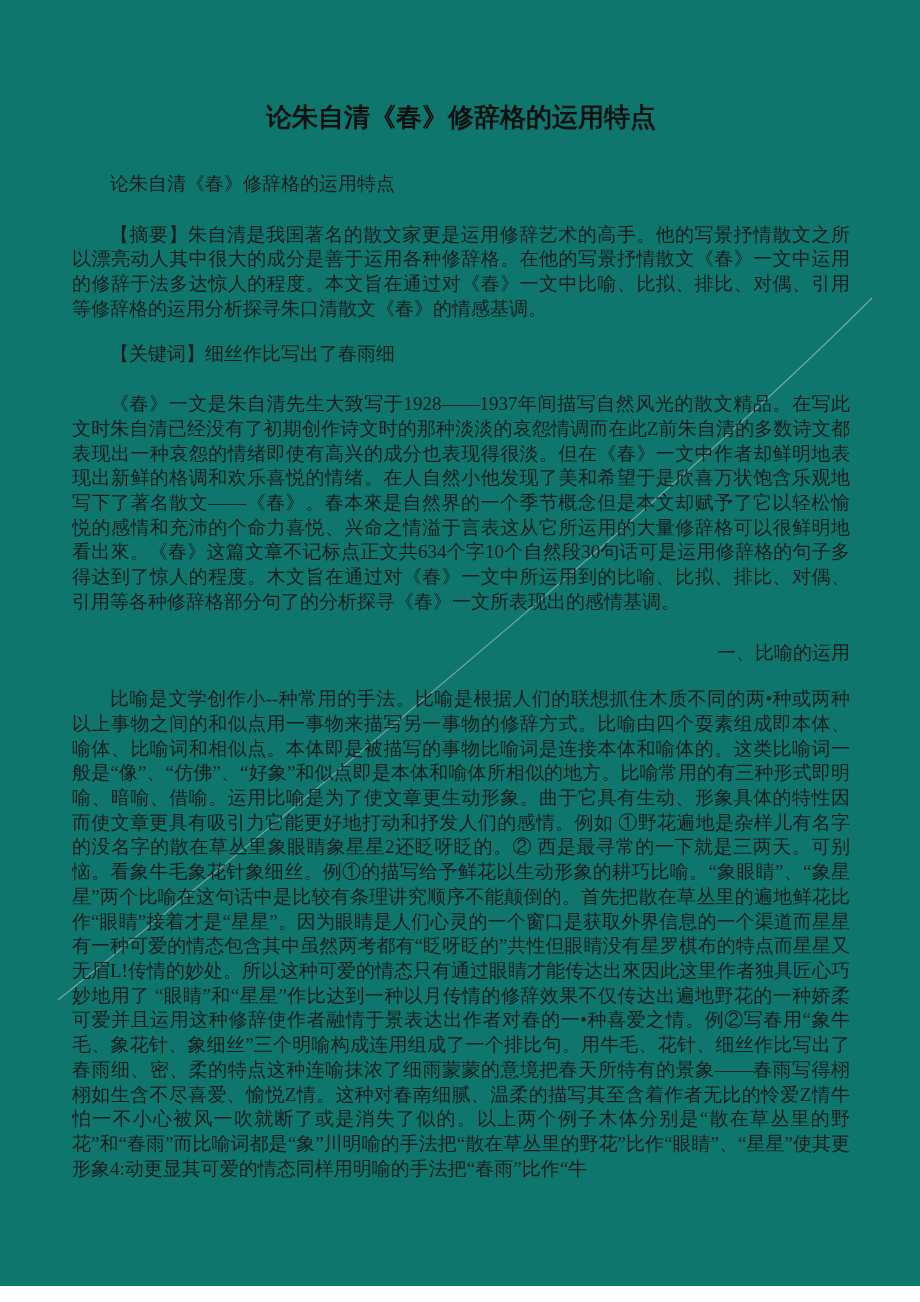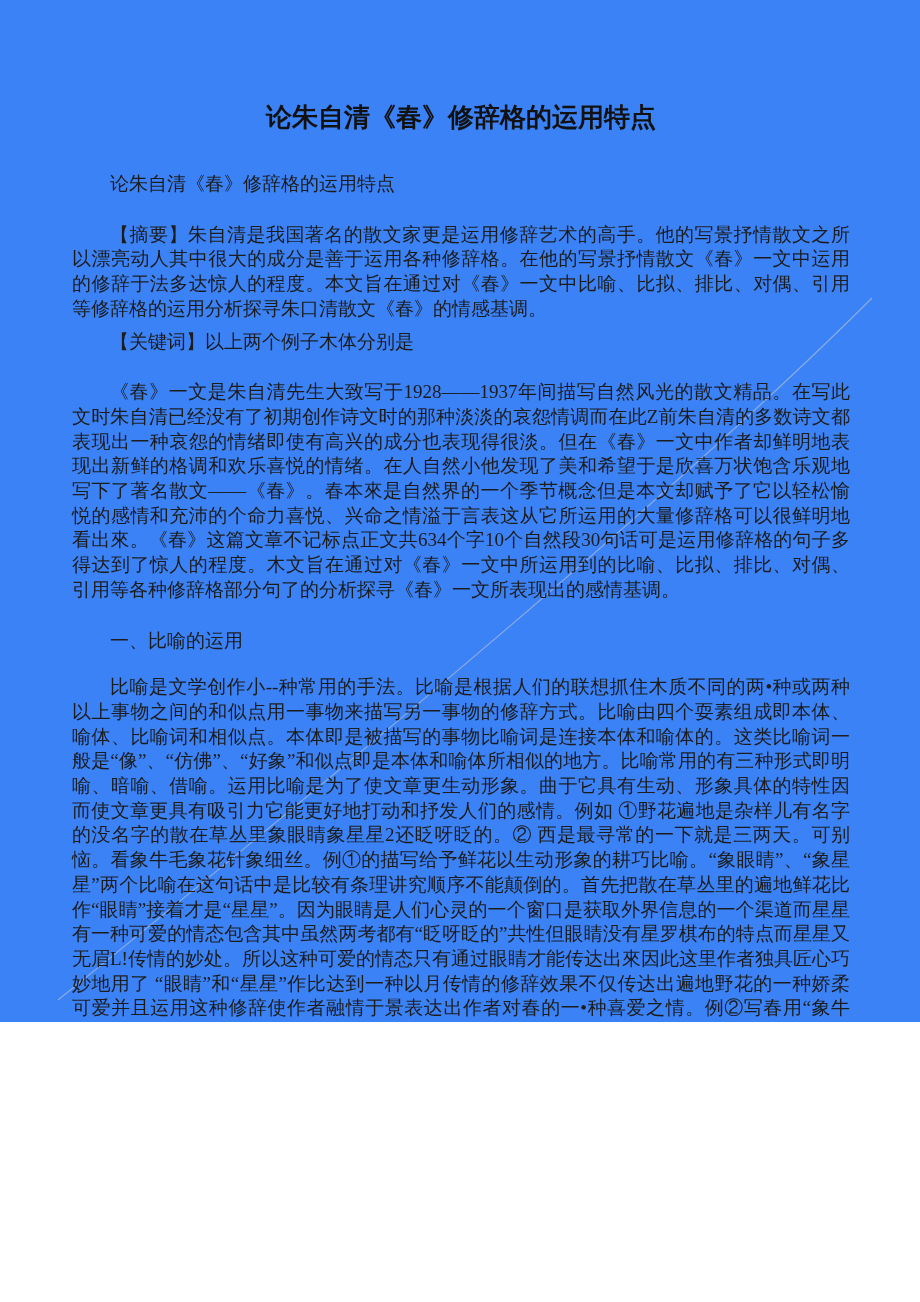--- a/index.html
+++ b/index.html
@@ -3,22 +3,22 @@
 <meta charset="utf-8">
 <style>
   html, body {
     margin: 0;
     padding: 0;
     background: #ffffff;
   }
   .page {
     position: relative;
     width: 920px;
-    height: 1022px;
-    background: #3b82f6;
+    height: 1286px;
+    background: #0f766e;
     overflow: hidden;
   }
   .crease-svg {
     position: absolute;
     left: 0;
     top: 0;
     width: 920px;
     height: 1302px;
     pointer-events: none;
   }
@@ -41,24 +41,24 @@
     margin: 0 0 26px 0;
     font-family: "Liberation Serif", "DejaVu Serif", serif;
     font-size: 19px;
     line-height: 24.7px;
     color: #1c1c1c;
     text-align: justify;
     text-indent: 2em;
     word-break: break-all;
   }
   .para.tight {
-    margin-bottom: 8px;
+    margin-bottom: 20px;
   }
   .para.heading {
-    text-align: left;
+    text-align: right;
     margin-bottom: 22px;
   }
   .para.last {
     margin-bottom: 7px;
   }
 </style>
 </head>
 <body>
 
 <div class="page">
@@ -68,21 +68,21 @@
   </svg>
 
   <div class="content">
 
     <h1 class="doc-title">论朱自清《春》修辞格的运用特点</h1>
 
     <p class="para">论朱自清《春》修辞格的运用特点</p>
 
     <p class="para tight">【摘要】朱自清是我国著名的散文家更是运用修辞艺术的高手。他的写景抒情散文之所以漂亮动人其中很大的成分是善于运用各种修辞格。在他的写景抒情散文《春》一文中运用的修辞于法多达惊人的程度。本文旨在通过对《春》一文中比喻、比拟、排比、对偶、引用等修辞格的运用分析探寻朱口清散文《春》的情感基调。</p>
 
-    <p class="para">【关键词】以上两个例子木体分别是</p>
+    <p class="para">【关键词】细丝作比写出了春雨细</p>
 
     <p class="para">《春》一文是朱自清先生大致写于1928——1937年间描写自然风光的散文精品。在写此文时朱自清已经没有了初期创作诗文时的那种淡淡的哀怨情调而在此Z前朱自清的多数诗文都表现出一种哀怨的情绪即使有高兴的成分也表现得很淡。但在《春》一文中作者却鲜明地表现出新鲜的格调和欢乐喜悦的情绪。在人自然小他发现了美和希望于是欣喜万状饱含乐观地写下了著名散文——《春》。春本來是自然界的一个季节概念但是本文却赋予了它以轻松愉悦的感情和充沛的个命力喜悦、兴命之情溢于言表这从它所运用的大量修辞格可以很鲜明地看出來。《春》这篇文章不记标点正文共634个字10个自然段30句话可是运用修辞格的句子多得达到了惊人的程度。木文旨在通过对《春》一文中所运用到的比喻、比拟、排比、对偶、引用等各种修辞格部分句了的分析探寻《春》一文所表现出的感情基调。</p>
 
     <p class="para heading">一、比喻的运用</p>
 
     <p class="para last">比喻是文学创作小--种常用的手法。比喻是根据人们的联想抓住木质不同的两•种或两种以上事物之间的和似点用一事物来描写另一事物的修辞方式。比喻由四个耍素组成即本体、喻体、比喻词和相似点。本体即是被描写的事物比喻词是连接本体和喻体的。这类比喻词一般是“像”、“仿佛”、“好象”和似点即是本体和喻体所相似的地方。比喻常用的有三种形式即明喻、暗喻、借喻。运用比喻是为了使文章更生动形象。曲于它具有生动、形象具体的特性因而使文章更具有吸引力它能更好地打动和抒发人们的感情。例如 ①野花遍地是杂样儿有名字的没名字的散在草丛里象眼睛象星星2还眨呀眨的。② 西是最寻常的一下就是三两天。可别恼。看象牛毛象花针象细丝。例①的描写给予鲜花以生动形象的耕巧比喻。“象眼睛”、“象星星”两个比喻在这句话中是比较有条理讲究顺序不能颠倒的。首先把散在草丛里的遍地鲜花比作“眼睛”接着才是“星星”。因为眼睛是人们心灵的一个窗口是获取外界信息的一个渠道而星星有一种可爱的情态包含其中虽然两考都有“眨呀眨的”共性但眼睛没有星罗棋布的特点而星星又无眉L!传情的妙处。所以这种可爱的情态只有通过眼睛才能传达出來因此这里作者独具匠心巧妙地用了 “眼睛”和“星星”作比达到一种以月传情的修辞效果不仅传达出遍地野花的一种娇柔可爱并且运用这种修辞使作者融情于景表达出作者对春的一•种喜爱之情。例②写春用“象牛毛、象花针、象细丝”三个明喻构成连用组成了一个排比句。用牛毛、花针、细丝作比写出了春雨细、密、柔的特点这种连喻抹浓了细雨蒙蒙的意境把春天所特有的景象——春雨写得栩栩如生含不尽喜爱、愉悦Z情。这种对春南细腻、温柔的描写其至含着作者无比的怜爱Z情牛怕一不小心被风一吹就断了或是消失了似的。以上两个例子木体分别是“散在草丛里的野花”和“春雨”而比喻词都是“象”川明喻的手法把“散在草丛里的野花”比作“眼睛”、“星星”使其更形象4:动更显其可爱的情态同样用明喻的手法把“春雨”比作“牛</p>
 
   </div>
 </div>
 

